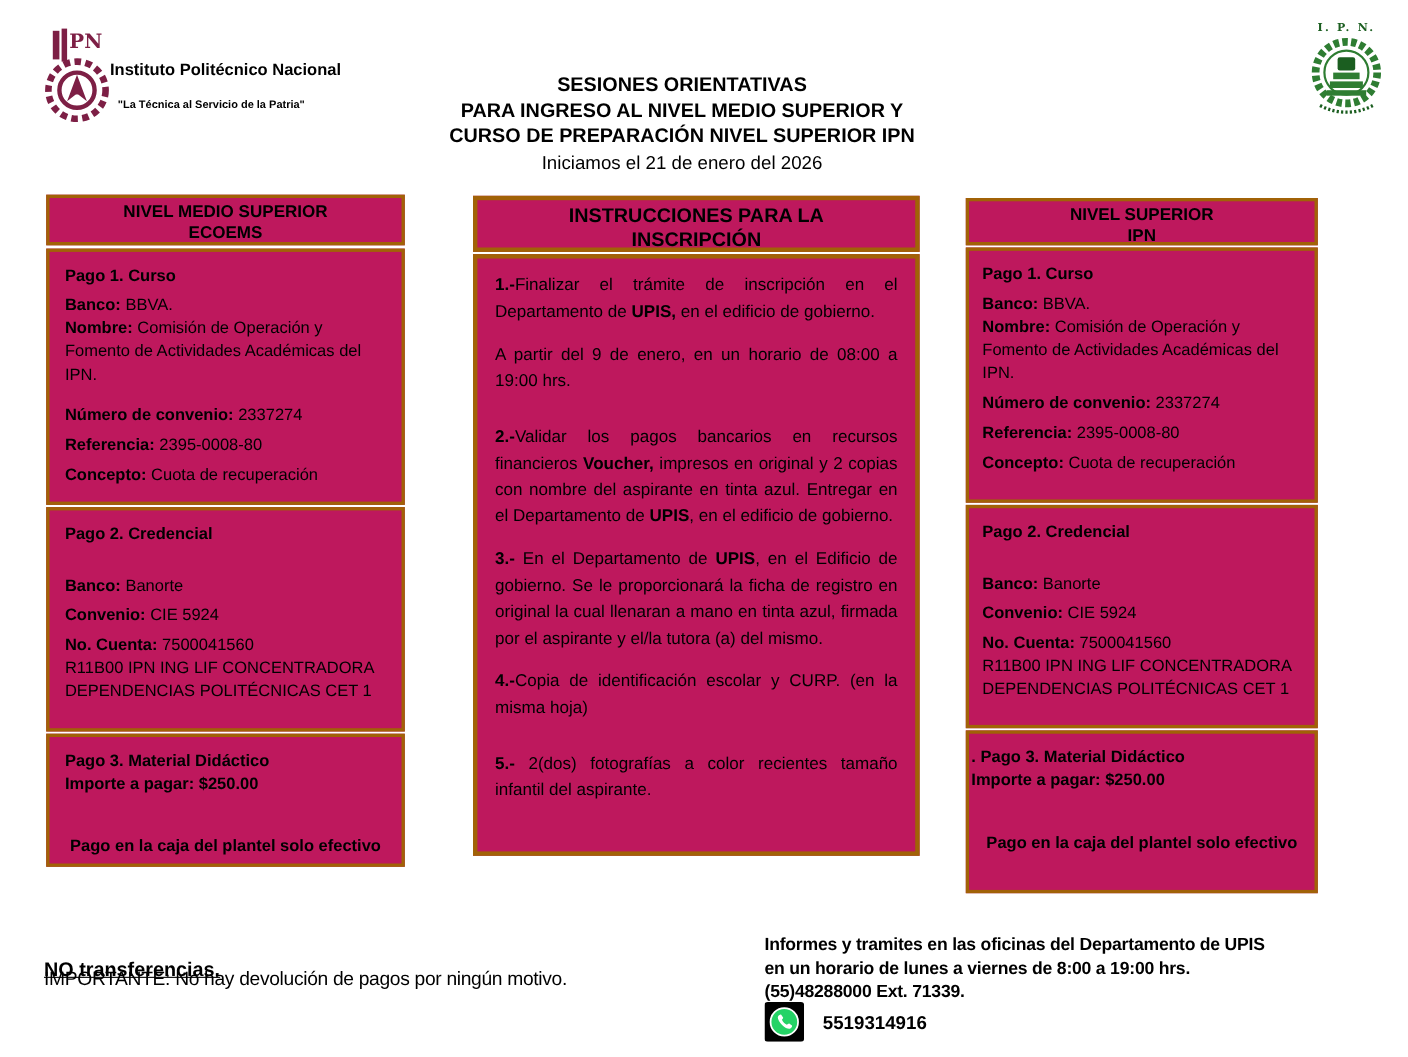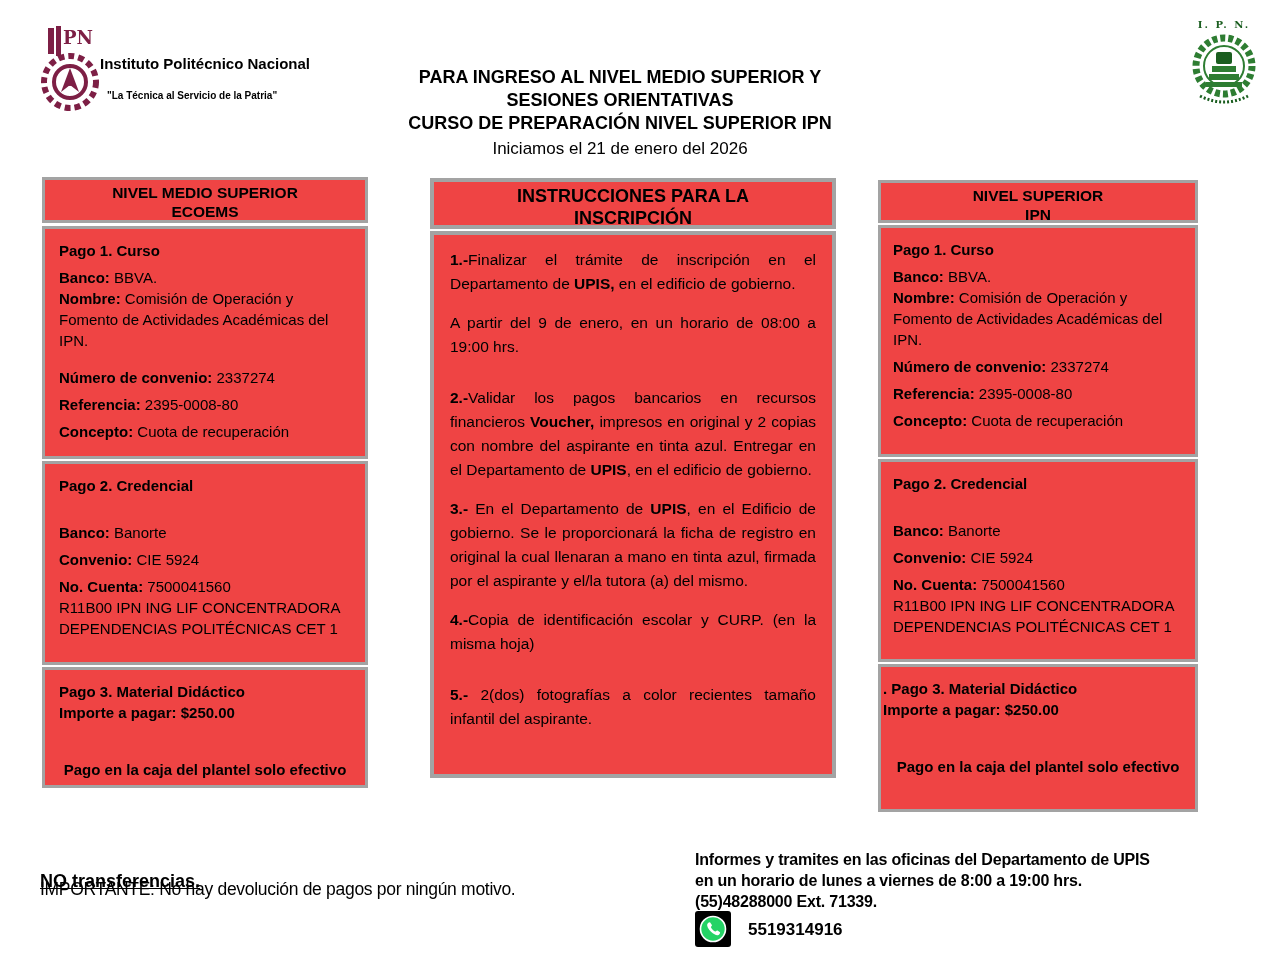--- a/index.html
+++ b/index.html
@@ -2,21 +2,21 @@
 <html><head>
 <meta charset="utf-8">
 <style>
   html,body{margin:0;padding:0;}
   body{
     width:1280px;height:961px;position:relative;background:#ffffff;
     font-family:"Liberation Sans", sans-serif;color:#000;
     -webkit-font-smoothing:antialiased;
   }
   .abs{position:absolute;}
-  .box{position:absolute;border:3px solid #a3a3a3;background:#ef4444;box-sizing:border-box;overflow:hidden;}
+  .box{position:absolute;border:3px solid #a16207;background:#be185d;box-sizing:border-box;overflow:hidden;}
   .box-hdr{font-weight:bold;text-align:center;}
   .col-hdr{font-size:15.5px;line-height:19px;padding-top:3px;}
   .mid-hdr{font-size:18px;line-height:22px;padding-top:3px;border-width:4px;}
   .pad{padding:11px 14px;}
   .line{font-size:15px;line-height:21px;}
   .nom{font-size:15px;line-height:21px;}
   b{font-weight:bold;}
   .mt6{margin-top:6px;}
   .mt16{margin-top:16px;} .mt22{margin-top:22px;} .mt24{} .mt26{margin-top:26px;} .mt36{margin-top:36px;}
   .center{text-align:center;}
@@ -45,22 +45,22 @@
       <circle cx="30" cy="58" r="16" fill="none" stroke-width="4"></circle>
       <path d="M30 44 L39 68 L30 61 L21 68 Z" stroke="none"></path>
       <circle cx="30" cy="58" r="4" stroke="none"></circle>
     </g>
   </svg>
 </div>
 <div class="abs inst-name" style="left:100px;top:55px;text-align:right;">Instituto Politécnico Nacional</div>
 <div class="abs inst-motto" style="left:107px;top:88px;">"La Técnica al Servicio de la Patria"</div>
 
 <div class="abs title-block" style="left:340px;top:66px;width:560px;">
+  <div class="title-line">SESIONES ORIENTATIVAS</div>
   <div class="title-line">PARA INGRESO AL NIVEL MEDIO SUPERIOR Y</div>
-  <div class="title-line">SESIONES ORIENTATIVAS</div>
   <div class="title-line">CURSO DE PREPARACIÓN NIVEL SUPERIOR IPN</div>
   <div class="subtitle">Iniciamos el 21 de enero del 2026</div>
 </div>
 
 <div class="abs" style="left:1188px;top:14px;width:72px;height:98px;">
   <svg width="72" height="98" viewBox="0 0 72 98">
     <text x="36" y="14" font-size="10" font-weight="bold" fill="#1b5e20" text-anchor="middle" letter-spacing="2" font-family="DejaVu Serif, serif">I. P. N.</text>
     <circle cx="36" cy="52" r="28" fill="none" stroke="#2e7d32" stroke-width="7" stroke-dasharray="5 3"></circle>
     <circle cx="36" cy="52" r="20" fill="#ffffff" stroke="#2e7d32" stroke-width="2"></circle>
     <rect x="28" y="38" width="16" height="12" rx="2" fill="#1b5e20"></rect>

